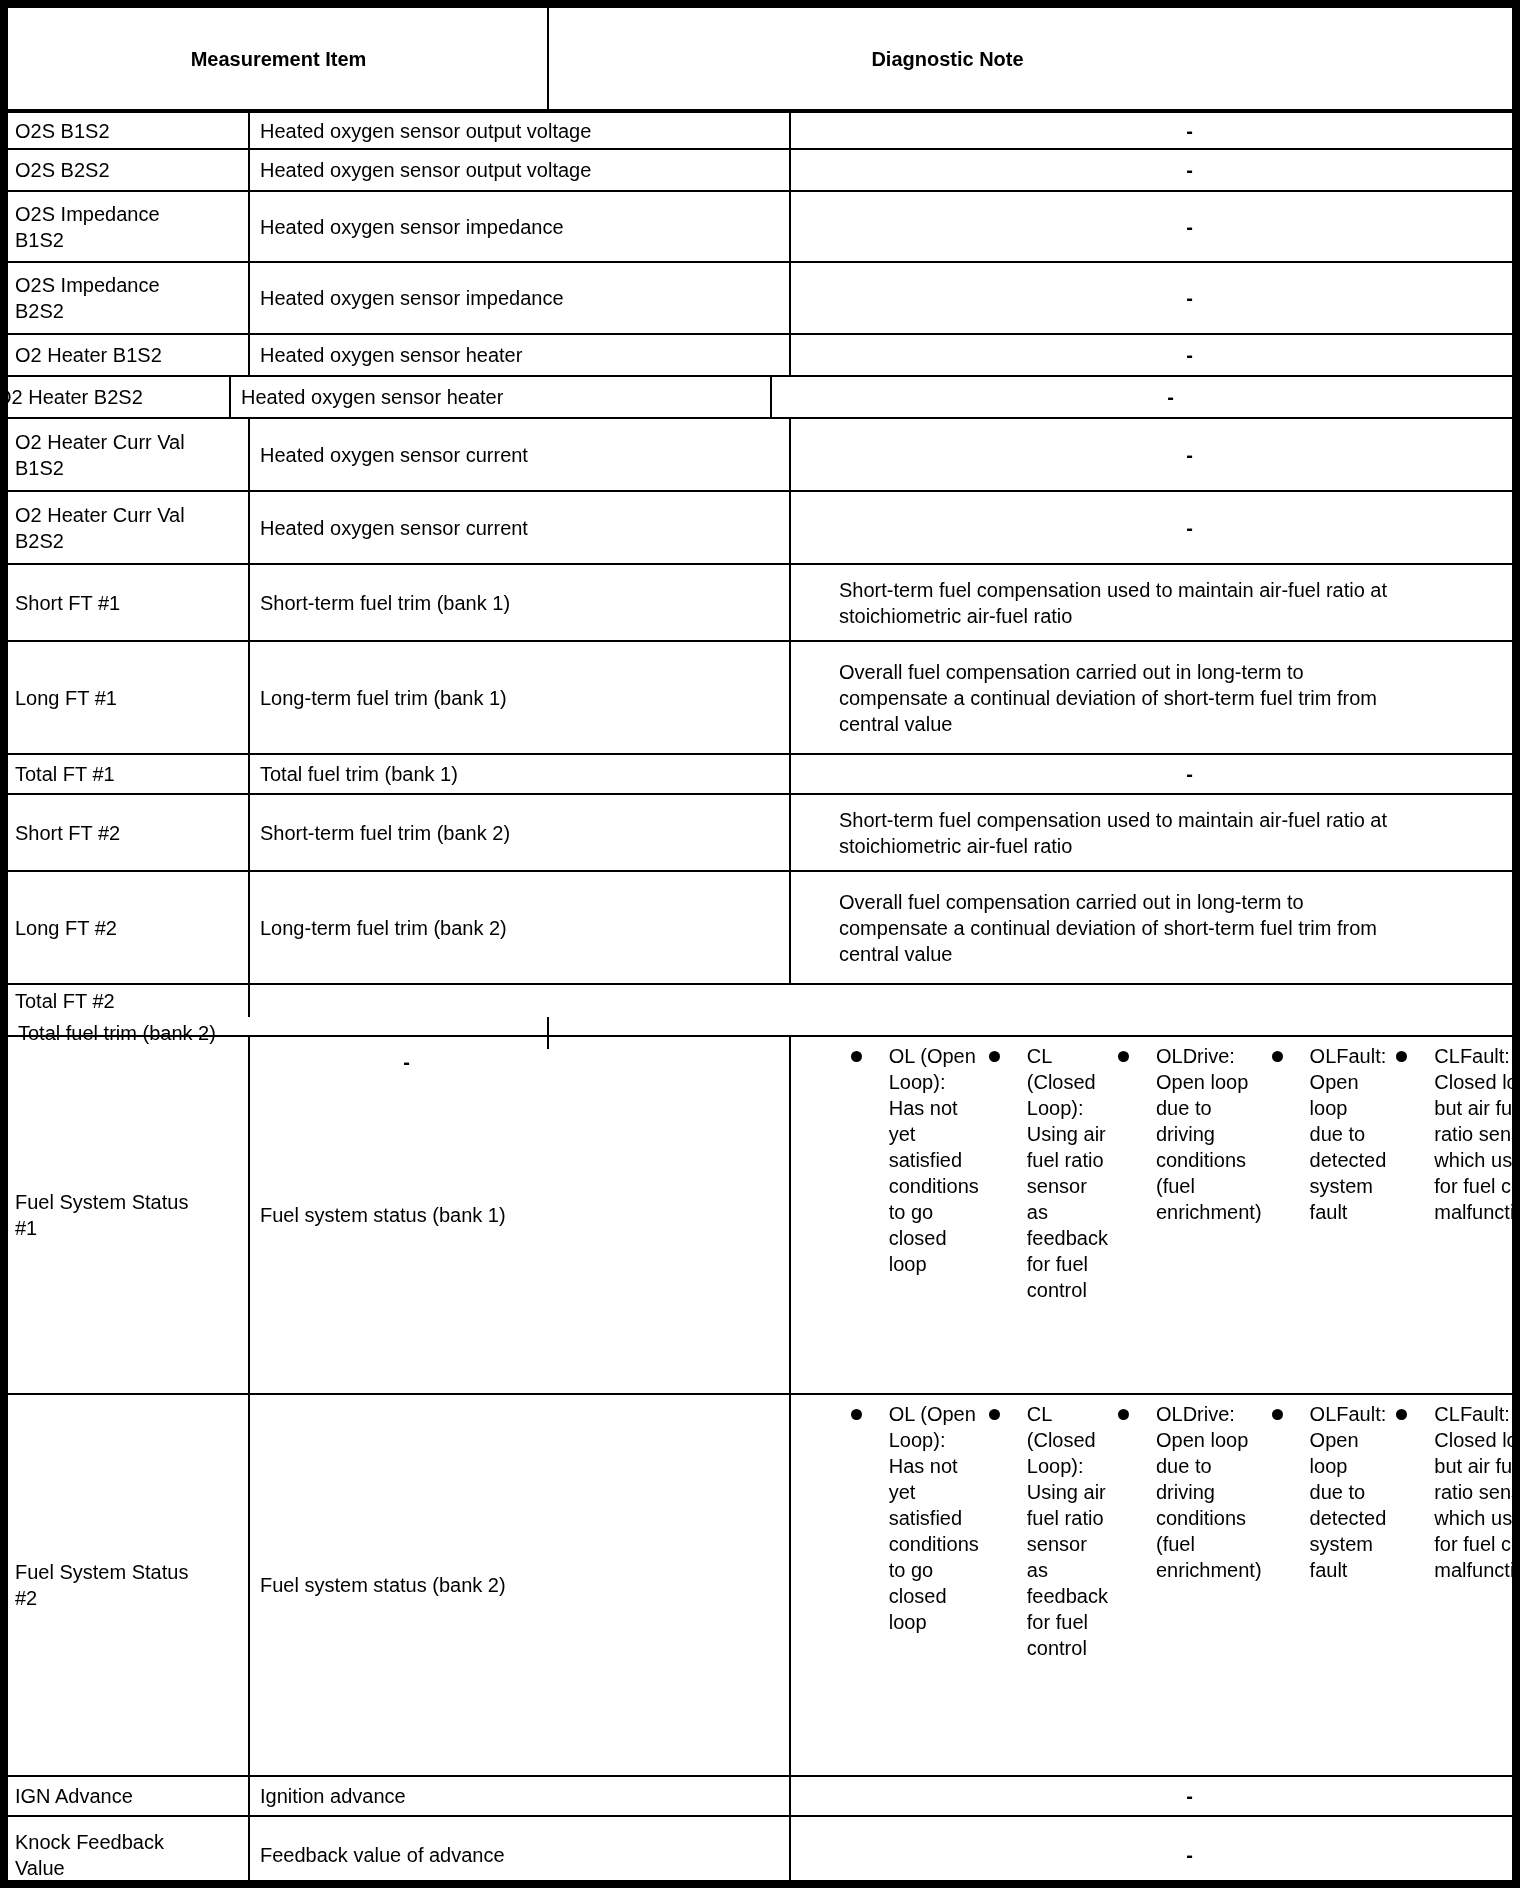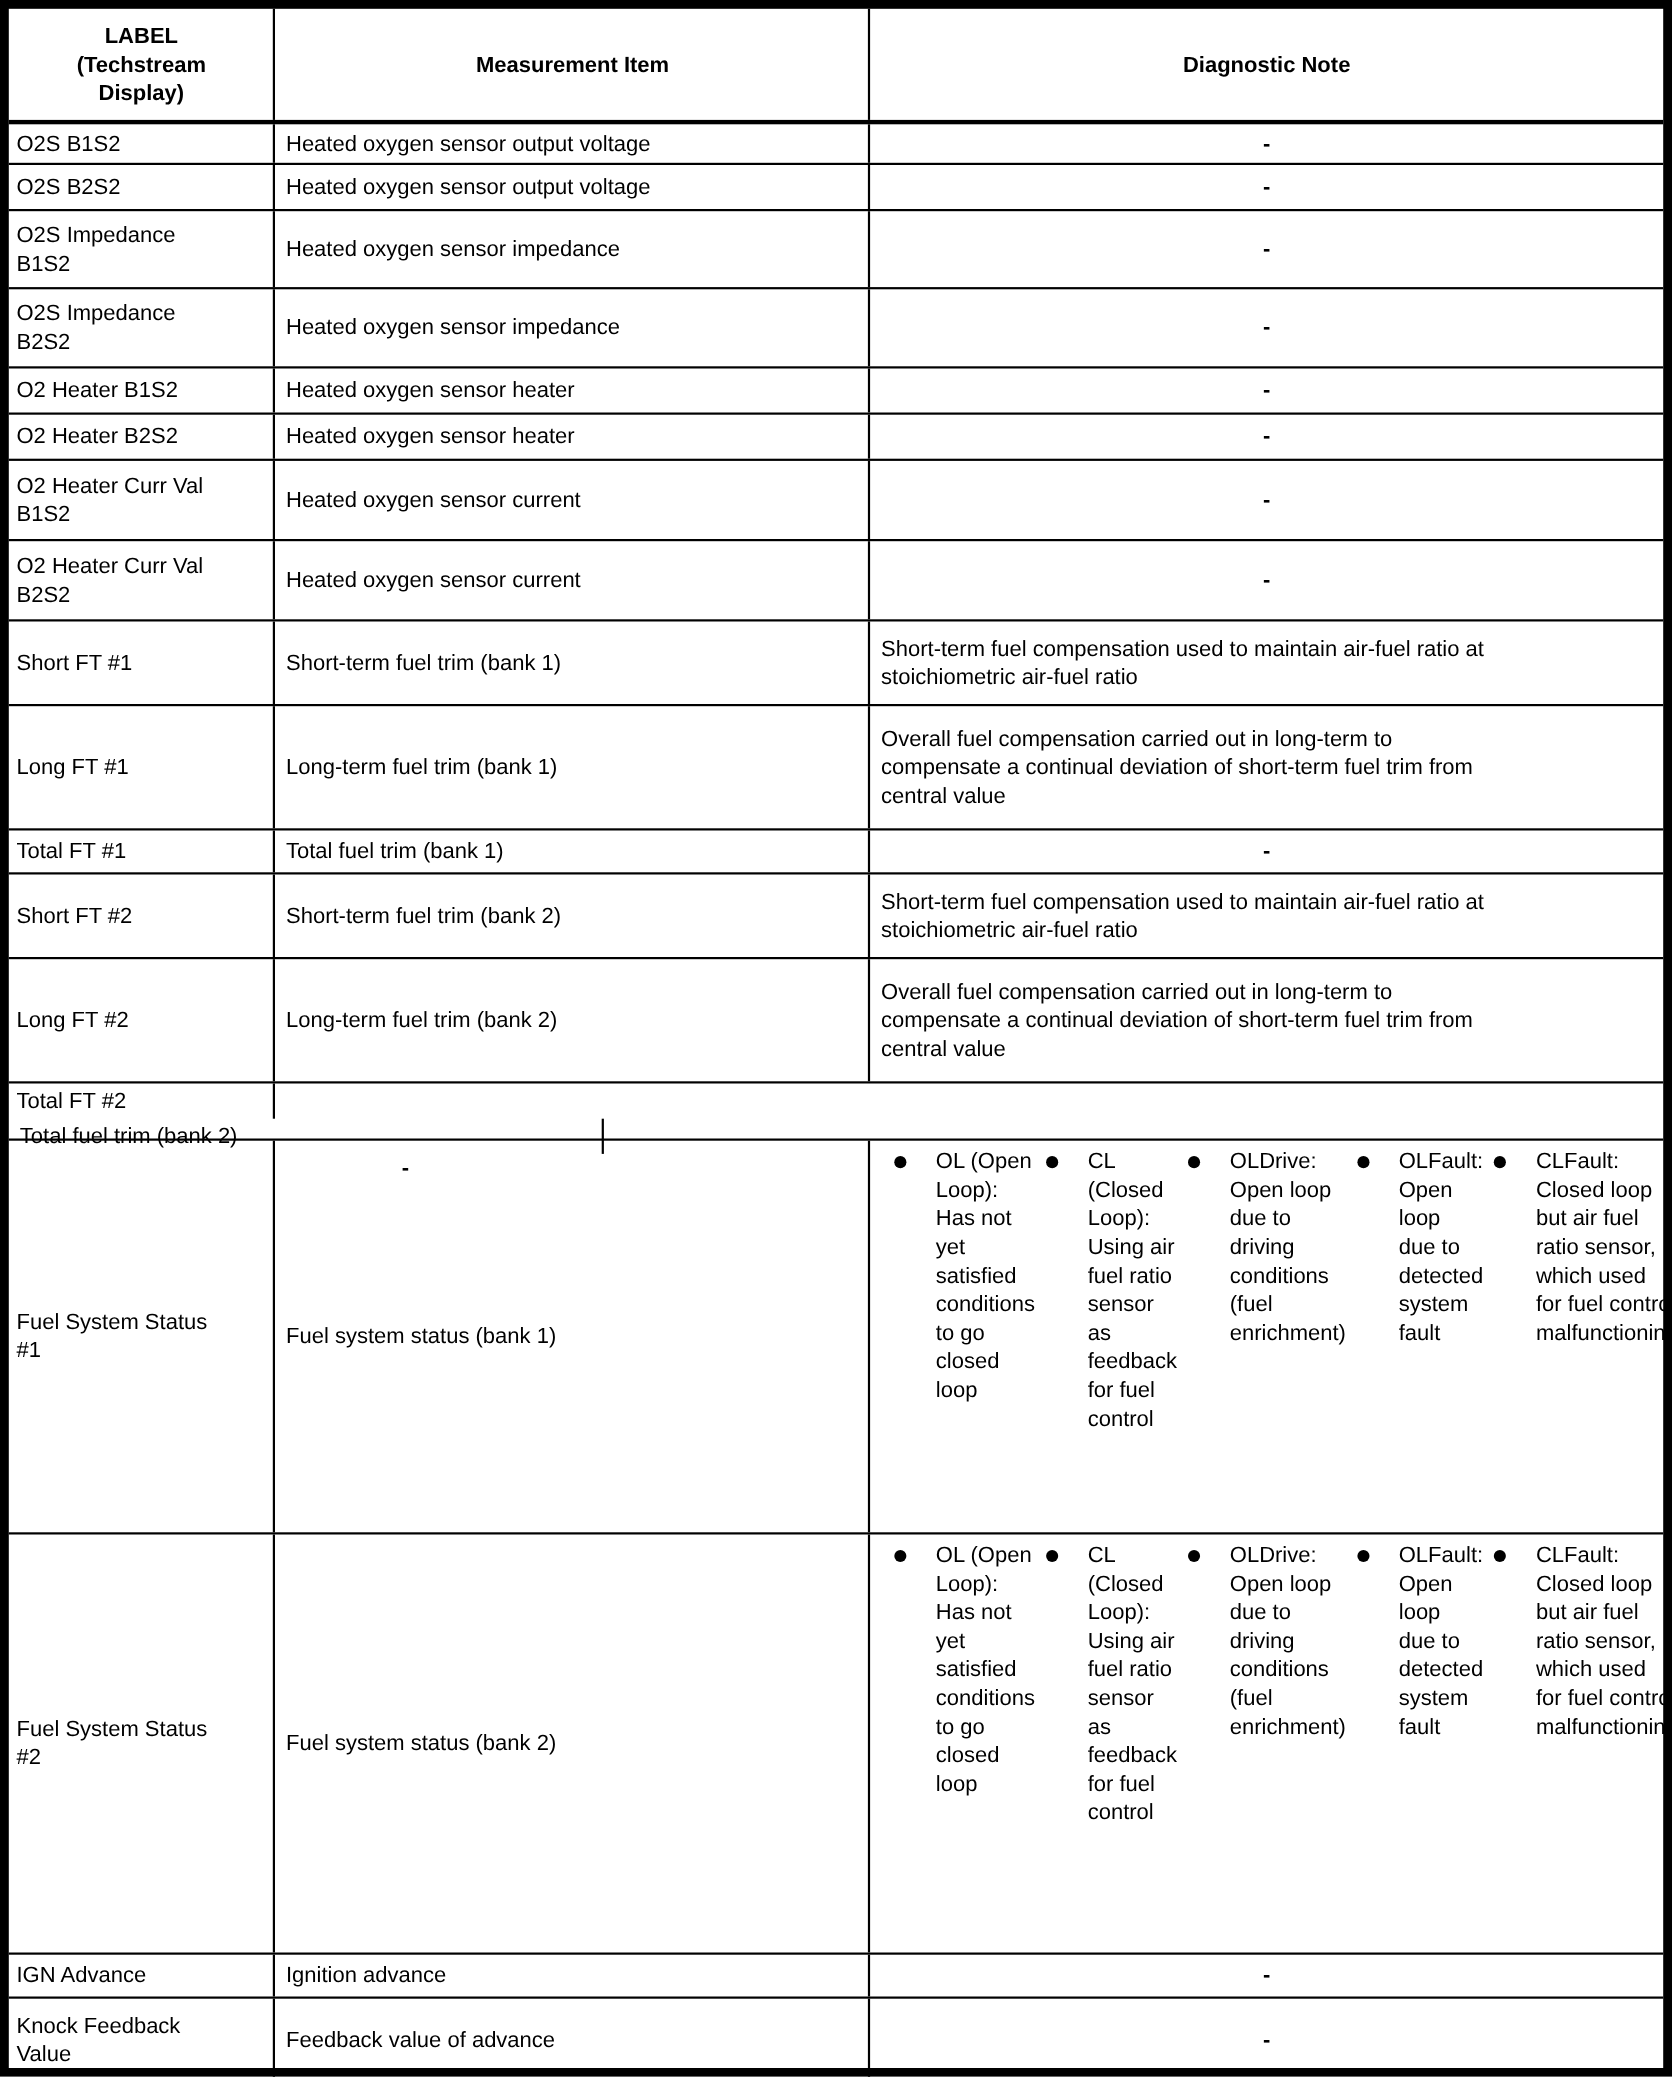--- a/index.html
+++ b/index.html
@@ -62,20 +62,21 @@
     display: flex;
     align-items: center;
     padding: 3px 8px 3px 10px;
     line-height: 26px;
   }
   .c3 {
     width: 721px;
     flex: none;
     display: flex;
     line-height: 26px;
+    margin-left: 38px;
   }
   .c3.dash {
     align-items: center;
     justify-content: center;
     font-weight: bold;
   }
   .c3.note-text {
     align-items: center;
     padding: 4px 8px 4px 10px;
     white-space: pre-line;
@@ -100,23 +101,20 @@
     margin-right: 27px;
     margin-left: 10px;
   }
   .bullet-text { white-space: pre-line; }
 </style>
 </head>
 <body>
 
 <div class="diag-table">
   <div class="hrow">
-    <div class="hc c1">LABEL
-(Techstream
-Display)</div>
     <div class="hc c2">Measurement Item</div>
     <div class="hc c3">Diagnostic Note</div>
   </div>
   <div id="rows-container" style="display: flex; flex-direction: column; flex: 1 1 0%;">
       <div class="row" style="height: 37px;">
         <div class="c1">O2S B1S2</div>
         <div class="c2">Heated oxygen sensor output voltage</div>
         <div class="c3 dash">-</div>
       </div>
       <div class="row" style="height: 42px;">

